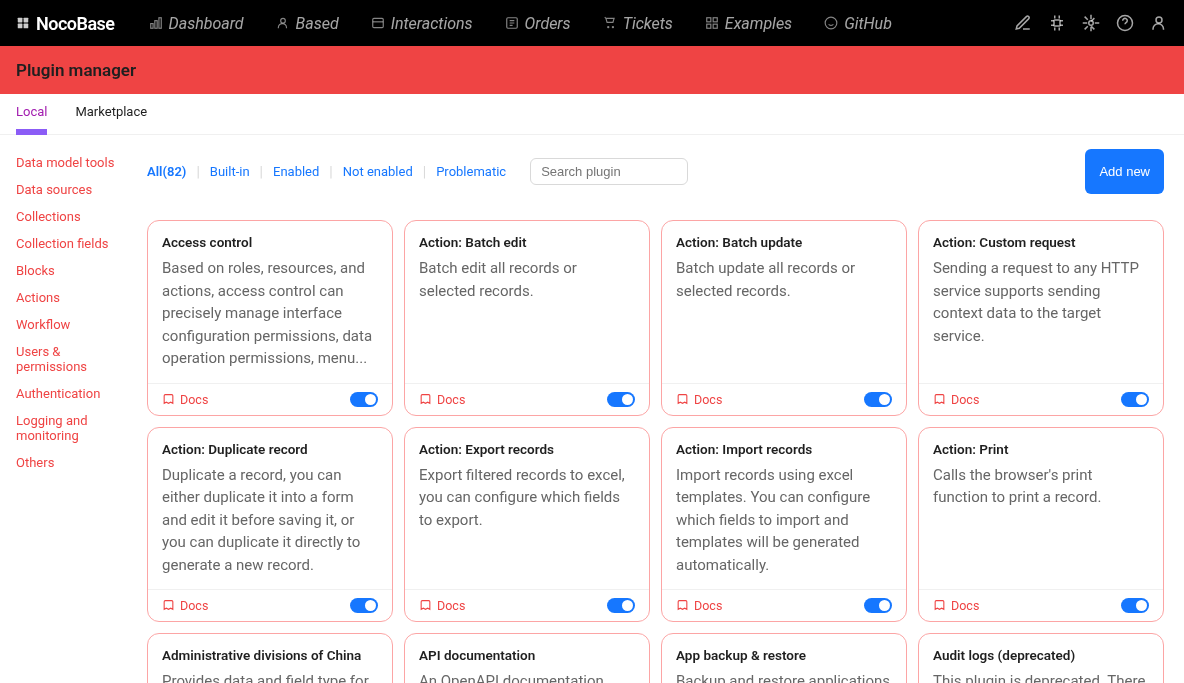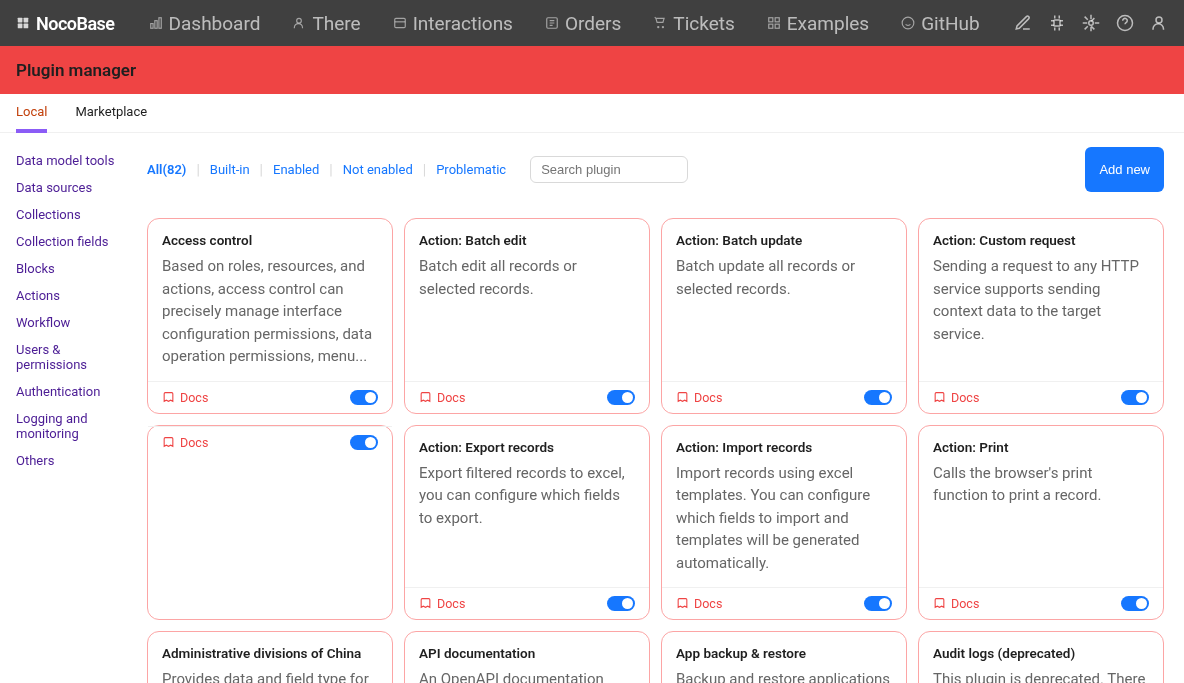--- a/index.html
+++ b/index.html
@@ -1,32 +1,32 @@
 <!DOCTYPE html>
 <html><head>
 <meta charset="utf-8">
 <style>
 * { margin: 0; padding: 0; box-sizing: border-box; }
 body { font-family: -apple-system, BlinkMacSystemFont, "Segoe UI", Roboto, sans-serif; font-size: 14px; color: #1f1f1f; background: #fff; }
-.header { height: 46px; background: #404040; display: flex; align-items: center; padding: 0 16px; color: #fff; }
+.header { height: 46px; background: #000000; display: flex; align-items: center; padding: 0 16px; color: #fff; }
 .logo { display: flex; align-items: center; gap: 6px; margin-right: 20px; }
 .logo-text { font-size: 18px; font-weight: 600; letter-spacing: -0.5px; }
 .nav { display: flex; gap: 4px; flex: 1; }
-.nav-item { display: flex; align-items: center; gap: 6px; padding: 0 14px; height: 46px; color: rgba(255,255,255,0.65); cursor: pointer; font-size: 19px; }
+.nav-item { display: flex; align-items: center; gap: 6px; padding: 0 14px; height: 46px; color: rgba(255,255,255,0.65); cursor: pointer; font-size: 16px; font-style: italic; }
 .nav-icon { width: 14px; height: 14px; opacity: 0.8; }
 .header-actions { display: flex; gap: 16px; }
 .header-action { width: 18px; height: 18px; color: rgba(255,255,255,0.65); cursor: pointer; }
 .page-title-bar { padding: 14px 16px; background: #ef4444; }
 .page-title-bar h1 { font-size: 17px; font-weight: 600; }
 .tabs { display: flex; gap: 28px; padding: 0 16px; border-bottom: 1px solid #f0f0f0; }
 .tab { padding: 10px 0; cursor: pointer; font-size: 13px; }
-.tab.active { color: #c2410c; border-bottom: 4px solid #8b5cf6; margin-bottom: -1px; }
+.tab.active { color: #a21caf; border-bottom: 6px solid #8b5cf6; margin-bottom: -1px; }
 .main-layout { display: flex; }
 .sidebar { width: 147px; padding: 14px 16px; flex-shrink: 0; }
-.sidebar-item { padding: 6px 0; color: #4c1d95; cursor: pointer; font-size: 13px; }
+.sidebar-item { padding: 6px 0; color: #ef4444; cursor: pointer; font-size: 13px; }
 .content { flex: 1; padding: 14px 20px 14px 0; }
 .filter-bar { display: flex; align-items: center; gap: 20px; margin-bottom: 26px; }
 .filter { color: #1677ff; cursor: pointer; font-size: 13px; }
 .filter.active { font-weight: 600; }
 .divider { color: #d9d9d9; }
 .search-input { padding: 5px 10px; border: 1px solid #d9d9d9; border-radius: 6px; width: 158px; font-size: 13px; margin-left: 4px; }
 .add-btn { margin-left: auto; background: #1677ff; color: #fff; border: none; padding: 15px 14px; border-radius: 6px; cursor: pointer; font-size: 13px; }
 .grid { display: grid; grid-template-columns: repeat(4, 1fr); gap: 11px; }
 .card { border: 1px solid #fca5a5; border-radius: 12px; background: #fff; display: flex; flex-direction: column; min-height: 116px; }
 .card-body { padding: 13px 14px; flex: 1; }
@@ -64,21 +64,21 @@
           <rect x="10" y="8" width="4" height="13"></rect>
           <rect x="17" y="3" width="4" height="18"></rect>
         </svg>
         <span>Dashboard</span>
       </div>
       <div class="nav-item">
         <svg class="nav-icon" viewBox="0 0 24 24" fill="none" stroke="currentColor" stroke-width="2">
           <circle cx="12" cy="8" r="4"></circle>
           <path d="M4 21v-1a7 7 0 0114 0v1"></path>
         </svg>
-        <span>There</span>
+        <span>Based</span>
       </div>
       <div class="nav-item">
         <svg class="nav-icon" viewBox="0 0 24 24" fill="none" stroke="currentColor" stroke-width="2">
           <rect x="3" y="4" width="18" height="16" rx="2"></rect>
           <path d="M3 10h18"></path>
         </svg>
         <span>Interactions</span>
       </div>
       <div class="nav-item">
         <svg class="nav-icon" viewBox="0 0 24 24" fill="none" stroke="currentColor" stroke-width="2">
@@ -227,20 +227,24 @@
             <span class="footer-link">
               <svg class="footer-icon" viewBox="0 0 24 24" fill="none" stroke="currentColor" stroke-width="2">
                 <path d="M4 19V5a2 2 0 012-2h12a2 2 0 012 2v14l-4-2-4 2-4-2-4 2z"></path>
               </svg>
               <span>Docs</span>
             </span>
             <div class="switch on"></div>
           </div>
         </div>
         <div class="card">
+          <div class="card-body">
+            <div class="card-title">Action: Duplicate record</div>
+            <div class="card-desc">Duplicate a record, you can either duplicate it into a form and edit it before saving it, or you can duplicate it directly to generate a new record.</div>
+          </div>
           <div class="card-footer">
             <span class="footer-link">
               <svg class="footer-icon" viewBox="0 0 24 24" fill="none" stroke="currentColor" stroke-width="2">
                 <path d="M4 19V5a2 2 0 012-2h12a2 2 0 012 2v14l-4-2-4 2-4-2-4 2z"></path>
               </svg>
               <span>Docs</span>
             </span>
             <div class="switch on"></div>
           </div>
         </div>

